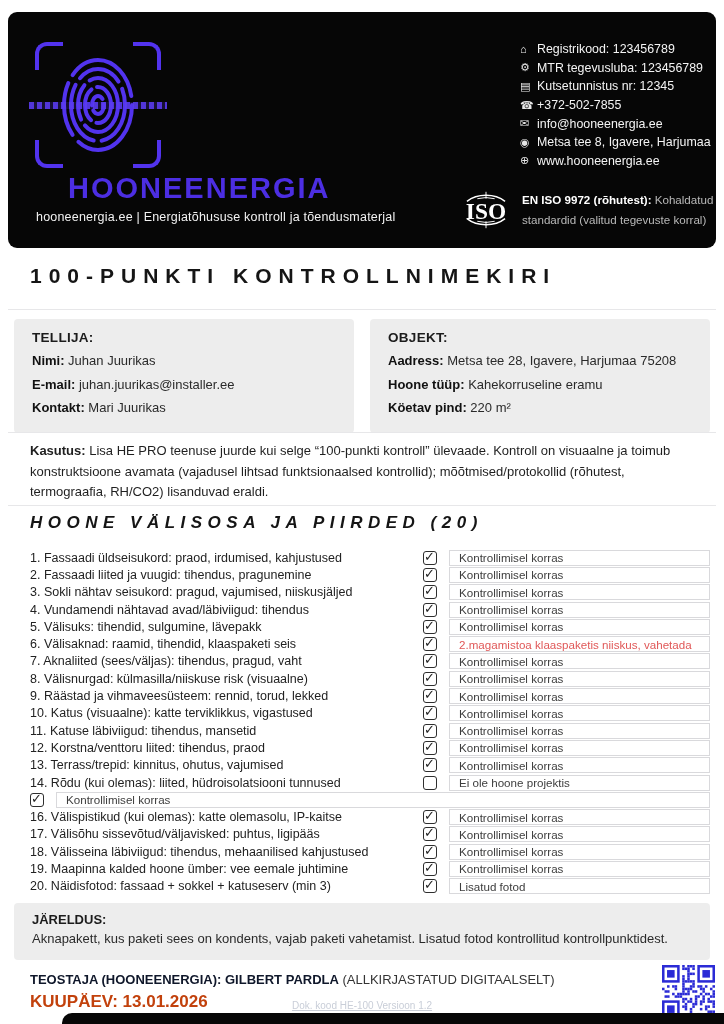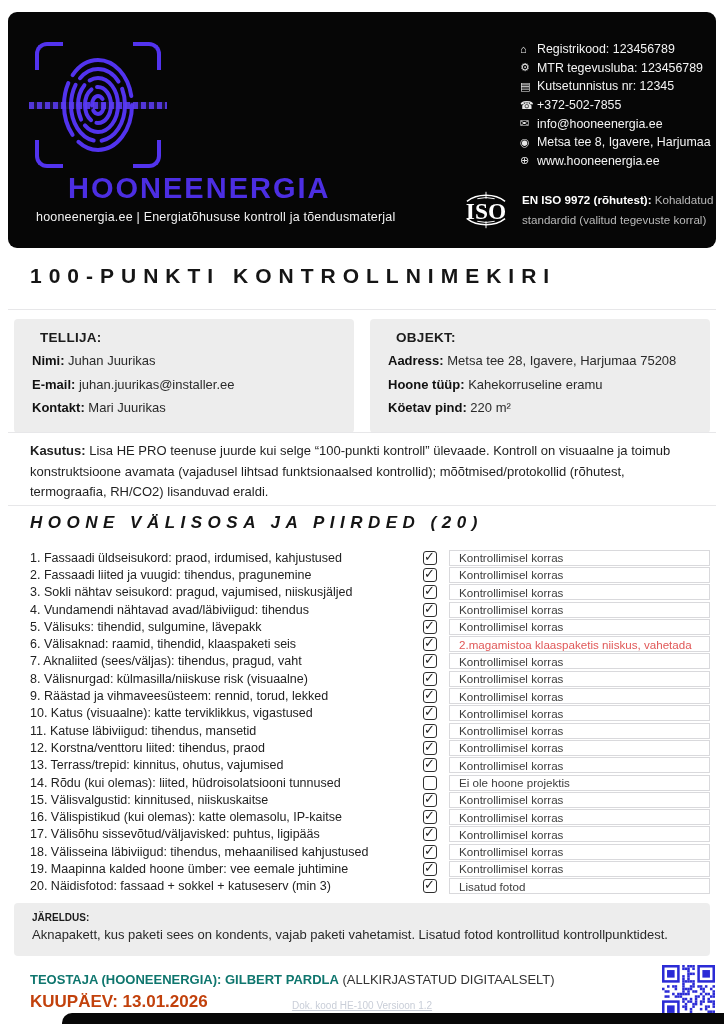--- a/index.html
+++ b/index.html
@@ -32,21 +32,21 @@
 
   
   .doc-title{position:absolute;left:30px;top:264px;font-size:21px;font-weight:800;
              letter-spacing:7px;color:#151515;}
   .rule{position:absolute;left:8px;right:8px;height:0;border-top:1px solid #e7e7e9;}
   .rule-1{top:309px;} .rule-2{top:432px;} .rule-3{top:505px;}
 
   
   .boxes{position:absolute;left:14px;right:14px;top:319px;display:flex;gap:16px;}
   .info-box{flex:1;background:#ededed;border-radius:4px;padding:11px 18px 13px 18px;}
-  .info-box h3{margin:0 0 4px 8px;font-size:13.5px;letter-spacing:.3px;}
+  .info-box h3{margin:0 0 4px 0;font-size:13.5px;letter-spacing:.3px;}
   .info-row{font-size:13px;line-height:23.5px;color:#2a2a2a;}
   .info-row b{color:#111;}
 
   
   .usage{position:absolute;left:30px;right:26px;top:441px;font-size:13px;line-height:20.5px;color:#1f1f1f;}
 
   
   .section-h{position:absolute;left:30px;top:513px;font-size:17px;font-weight:800;
              letter-spacing:5.5px;color:#151515;font-style:italic;}
 
@@ -57,26 +57,26 @@
   .cbx{width:12px;height:12px;border:1.7px solid #2e2e2e;border-radius:3px;margin-right:12px;
        flex:0 0 12px;position:relative;background:#fff;}
   .cbx .tick{position:absolute;left:0px;top:-3px;font-size:13px;color:#222;font-weight:700;}
   .status{flex:1;height:14px;border:1px solid #d9d9dc;background:#fff;font-size:11.6px;
           color:#3d3d3d;display:flex;align-items:center;padding-left:9px;}
   .status.alert{color:var(--alert);}
 
   
   .conclusion{position:absolute;left:14px;right:14px;top:903px;background:#ededed;border-radius:4px;
               padding:9px 18px 11px 18px;}
-  .conclusion h3{margin:0 0 2px 0;font-size:10px;}
+  .conclusion h3{margin:0 0 2px 0;font-size:13px;}
   .conclusion p{margin:0;font-size:13px;line-height:19.5px;color:#2a2a2a;}
 
   
   .performer{position:absolute;left:30px;top:972px;font-size:13px;color:#333;}
-  .performer b{color:#0f766e;}
+  .performer b{color:#0f172a;}
   .date{position:absolute;left:30px;top:992px;font-size:17px;font-weight:700;color:#c2410c;}
   .doc-code{position:absolute;left:0;right:0;top:1000px;text-align:center;font-size:10px;color:#c9ced8;text-decoration:underline;}
   .qr{position:absolute;right:9px;top:965px;width:53px;height:53px;}
   .bottom-bar{position:absolute;left:62px;right:0;bottom:0;height:11px;background:#070707;
               border-top-left-radius:10px;}
 </style>
 </head>
 <body>
 
 <div class="page" style="--accent: #5233ee; --alert: #e05858;">
@@ -267,21 +267,20 @@
           <span class="tick">✓</span>
         </div>
         <div class="status">Kontrollimisel korras</div>
       </div>
       <div class="chk-row">
         <div class="item-text">14. Rõdu (kui olemas): liited, hüdroisolatsiooni tunnused</div>
         <div class="cbx"></div>
         <div class="status">Ei ole hoone projektis</div>
       </div>
       <div class="chk-row">
-        <div class="item-text">15. Välisvalgustid: kinnitused, niiskuskaitse</div>
         <div class="cbx">
           <span class="tick">✓</span>
         </div>
         <div class="status">Kontrollimisel korras</div>
       </div>
       <div class="chk-row">
         <div class="item-text">16. Välispistikud (kui olemas): katte olemasolu, IP-kaitse</div>
         <div class="cbx">
           <span class="tick">✓</span>
         </div>

